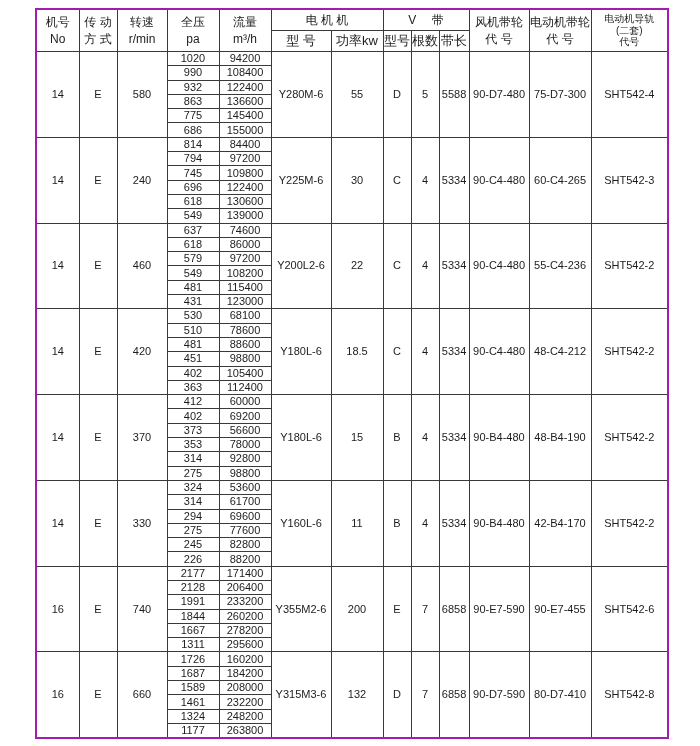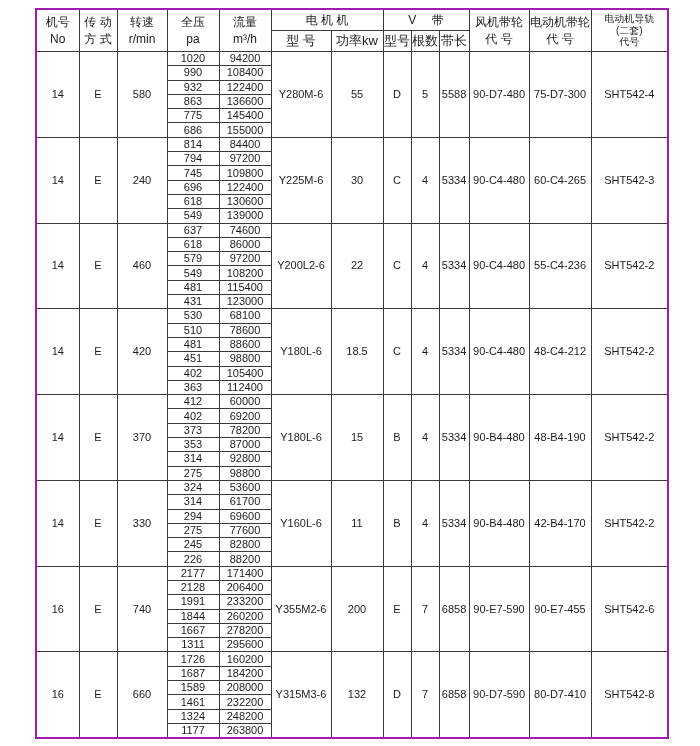--- a/index.html
+++ b/index.html
@@ -245,25 +245,25 @@
           <td rowspan="6">90-B4-480</td>
           <td rowspan="6">48-B4-190</td>
           <td rowspan="6">SHT542-2</td>
         </tr>
         <tr class="data-row">
           <td>402</td>
           <td>69200</td>
         </tr>
         <tr class="data-row">
           <td>373</td>
-          <td>78200</td>
+          <td>56600</td>
         </tr>
         <tr class="data-row">
           <td>353</td>
-          <td>87000</td>
+          <td>78000</td>
         </tr>
         <tr class="data-row">
           <td>314</td>
           <td>92800</td>
         </tr>
         <tr class="data-row">
           <td>275</td>
           <td>98800</td>
         </tr>
         <tr class="data-row group-start">

